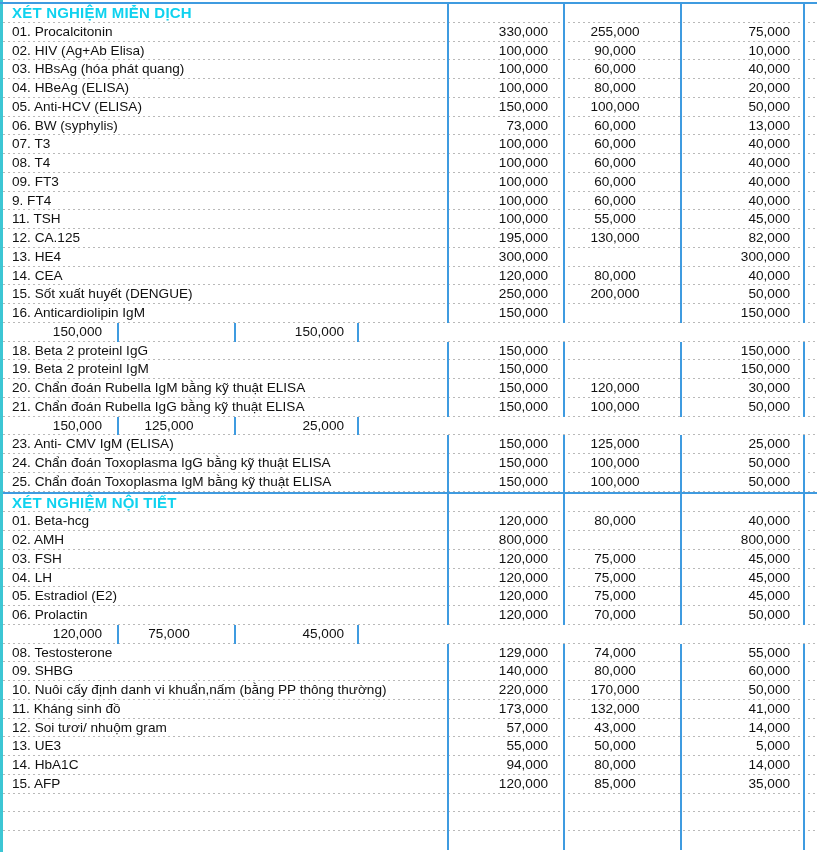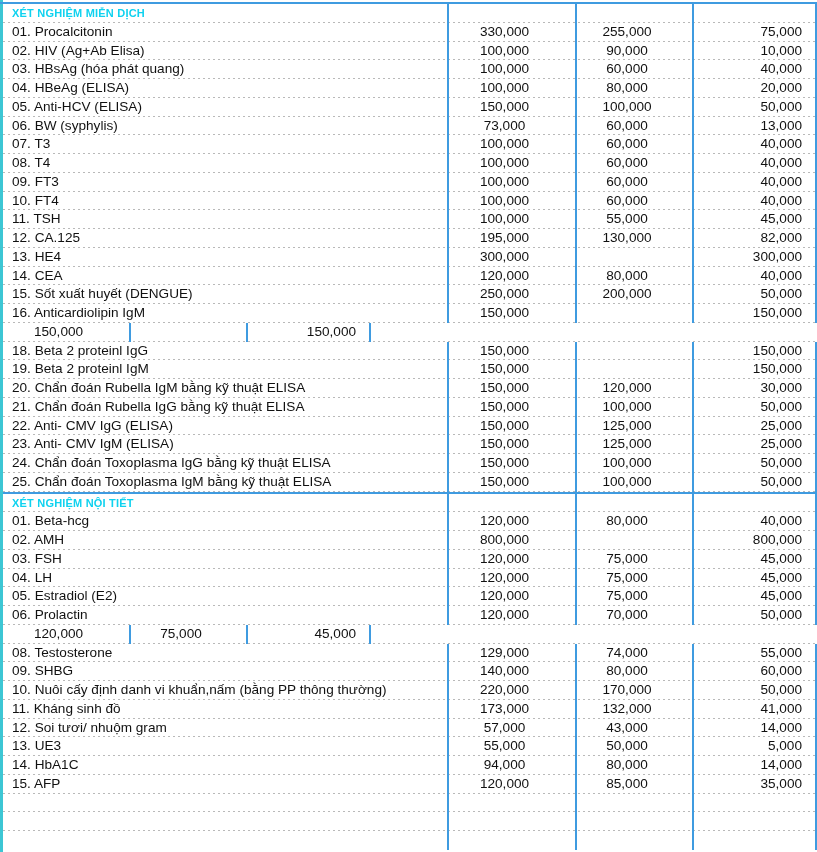--- a/index.html
+++ b/index.html
@@ -62,40 +62,40 @@
     white-space: nowrap;
     font-size: 13.6px;
   }
   .cell.name {
     width: 446px;
     padding-left: 9px;
     border-right: 2px solid #3f9be0;
     text-align: left;
   }
   .cell.p1 {
-    width: 128px;
+    width: 116px;
     padding-right: 15px;
     border-right: 2px solid #3f9be0;
-    text-align: center;
+    text-align: right;
   }
   .cell.p2 {
     width: 117px;
     padding-right: 15px;
     border-right: 2px solid #3f9be0;
     text-align: center;
   }
   .cell.p3 {
     width: 123px;
     padding-right: 13px;
     border-right: 2px solid #3f9be0;
     text-align: right;
   }
   .row.header-row .cell.name {
     font-weight: 700;
-    font-size: 11px;
+    font-size: 15px;
     color: #0fd2ef;
     letter-spacing: 0.2px;
   }
 </style>
 </head>
 <body>
 
 <div class="page">
   <div class="left-strip"></div>
   <div class="top-line"></div>
@@ -155,21 +155,21 @@
           <div class="cell p2">60,000</div>
           <div class="cell p3">40,000</div>
         </div>
         <div class="row">
           <div class="cell name">09. FT3</div>
           <div class="cell p1">100,000</div>
           <div class="cell p2">60,000</div>
           <div class="cell p3">40,000</div>
         </div>
         <div class="row">
-          <div class="cell name">10. FT4</div>
+          <div class="cell name">9. FT4</div>
           <div class="cell p1">100,000</div>
           <div class="cell p2">60,000</div>
           <div class="cell p3">40,000</div>
         </div>
         <div class="row">
           <div class="cell name">11. TSH</div>
           <div class="cell p1">100,000</div>
           <div class="cell p2">55,000</div>
           <div class="cell p3">45,000</div>
         </div>
@@ -226,21 +226,20 @@
           <div class="cell p2">120,000</div>
           <div class="cell p3">30,000</div>
         </div>
         <div class="row">
           <div class="cell name">21. Chẩn đoán Rubella IgG bằng kỹ thuật  ELISA</div>
           <div class="cell p1">150,000</div>
           <div class="cell p2">100,000</div>
           <div class="cell p3">50,000</div>
         </div>
         <div class="row">
-          <div class="cell name">22. Anti- CMV IgG (ELISA)</div>
           <div class="cell p1">150,000</div>
           <div class="cell p2">125,000</div>
           <div class="cell p3">25,000</div>
         </div>
         <div class="row">
           <div class="cell name">23. Anti- CMV IgM (ELISA)</div>
           <div class="cell p1">150,000</div>
           <div class="cell p2">125,000</div>
           <div class="cell p3">25,000</div>
         </div>

